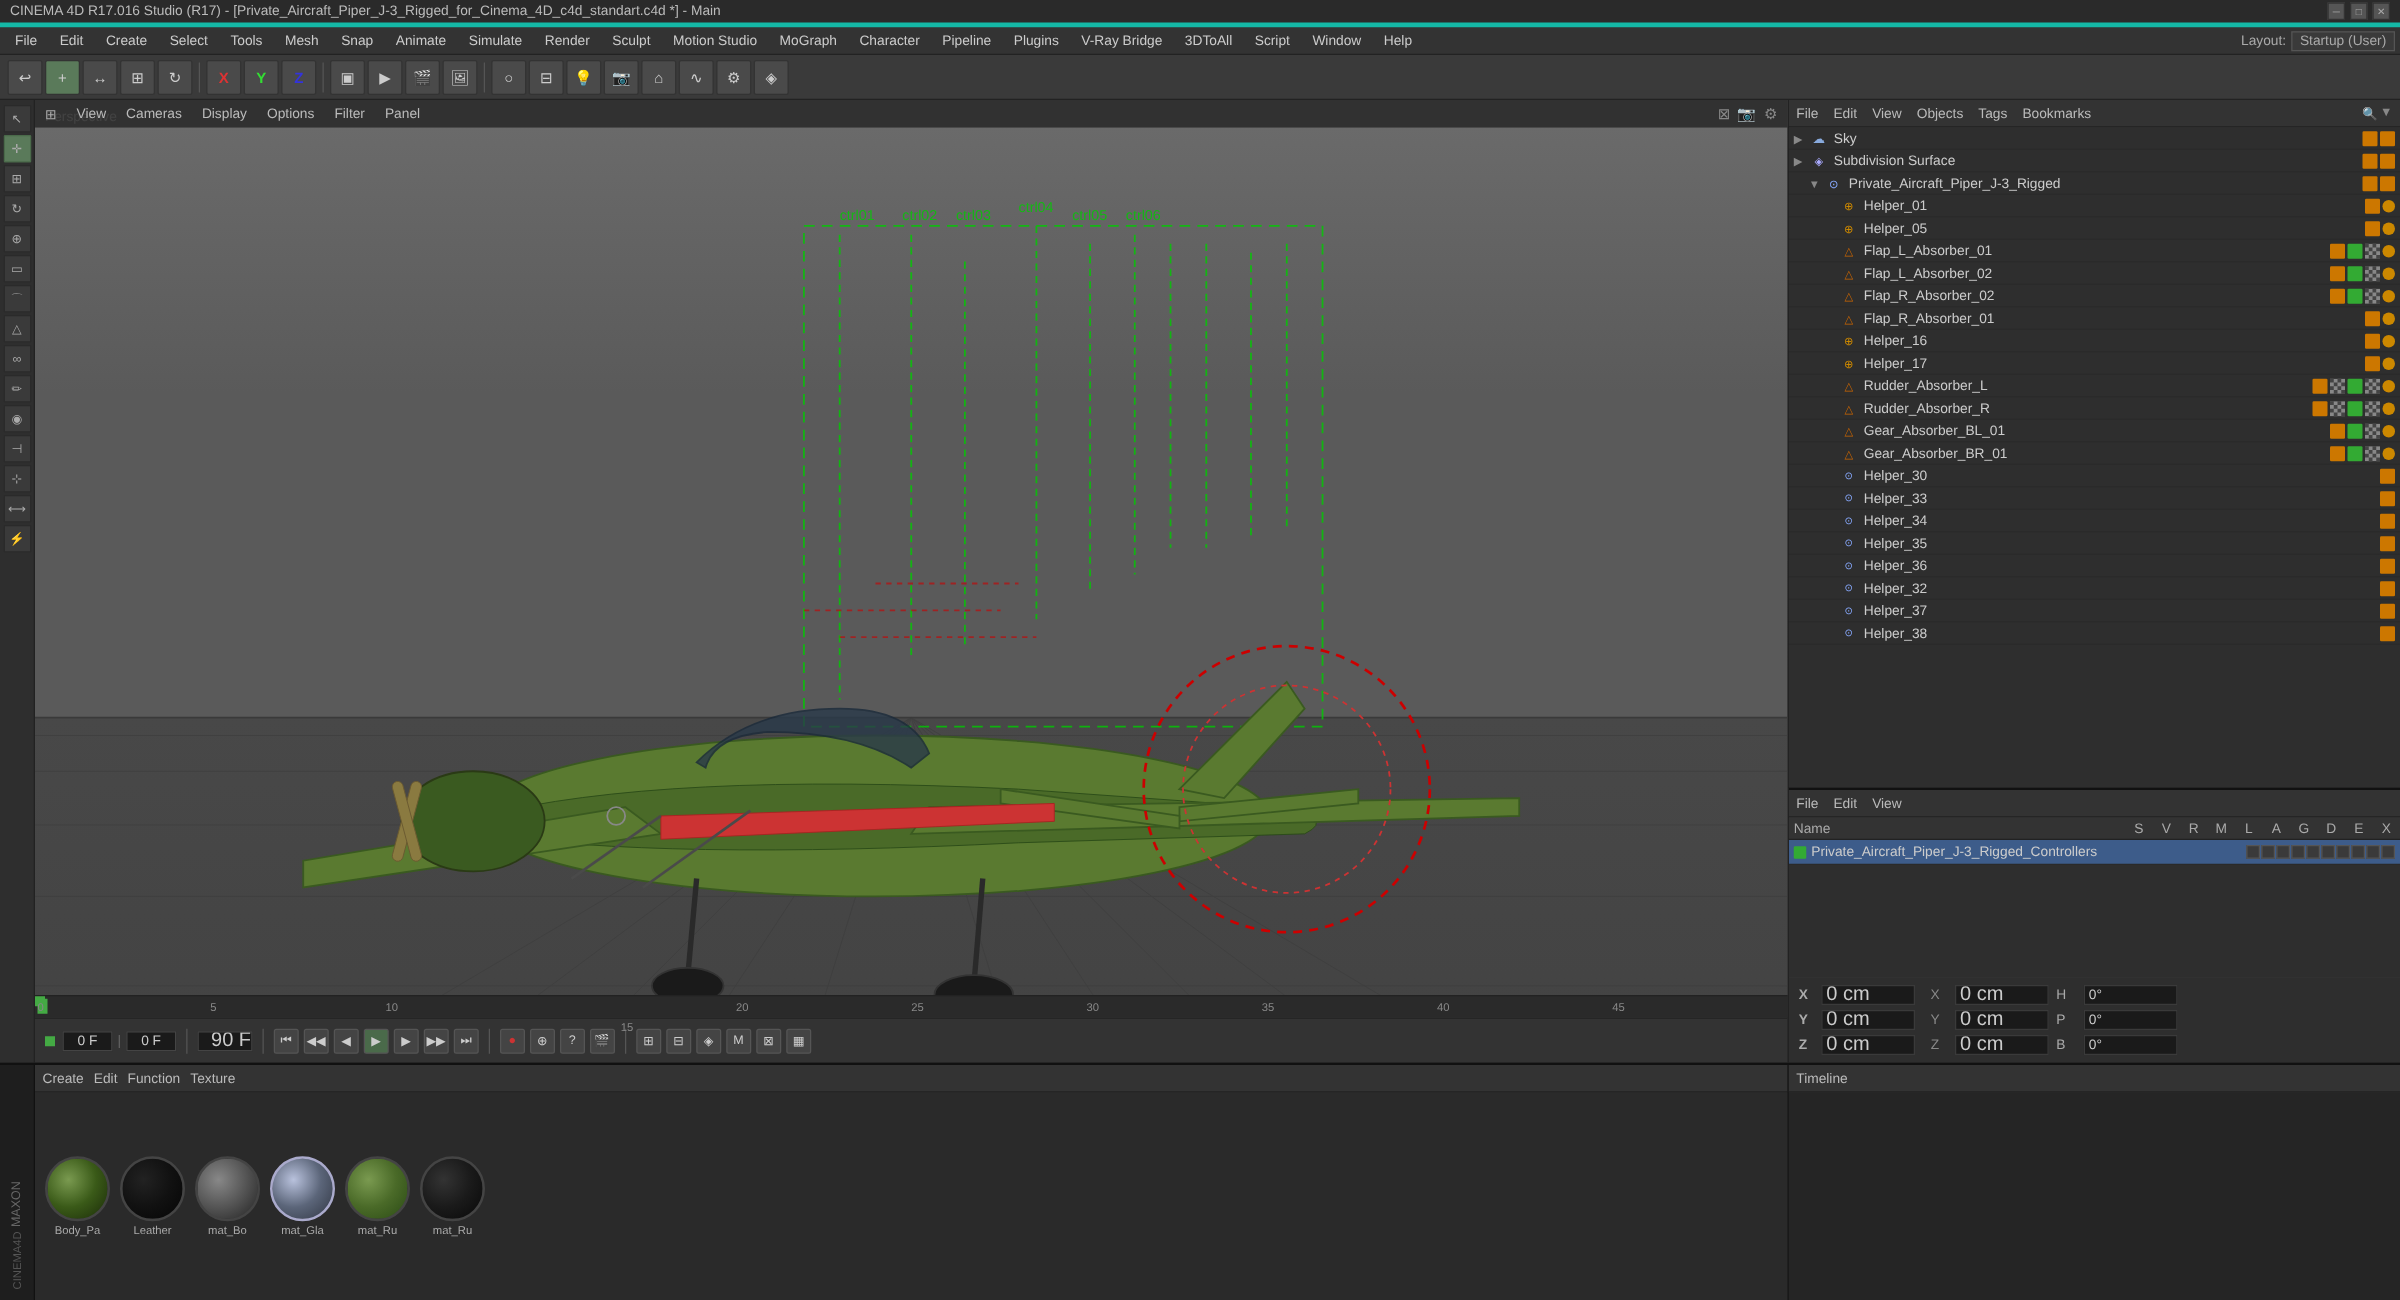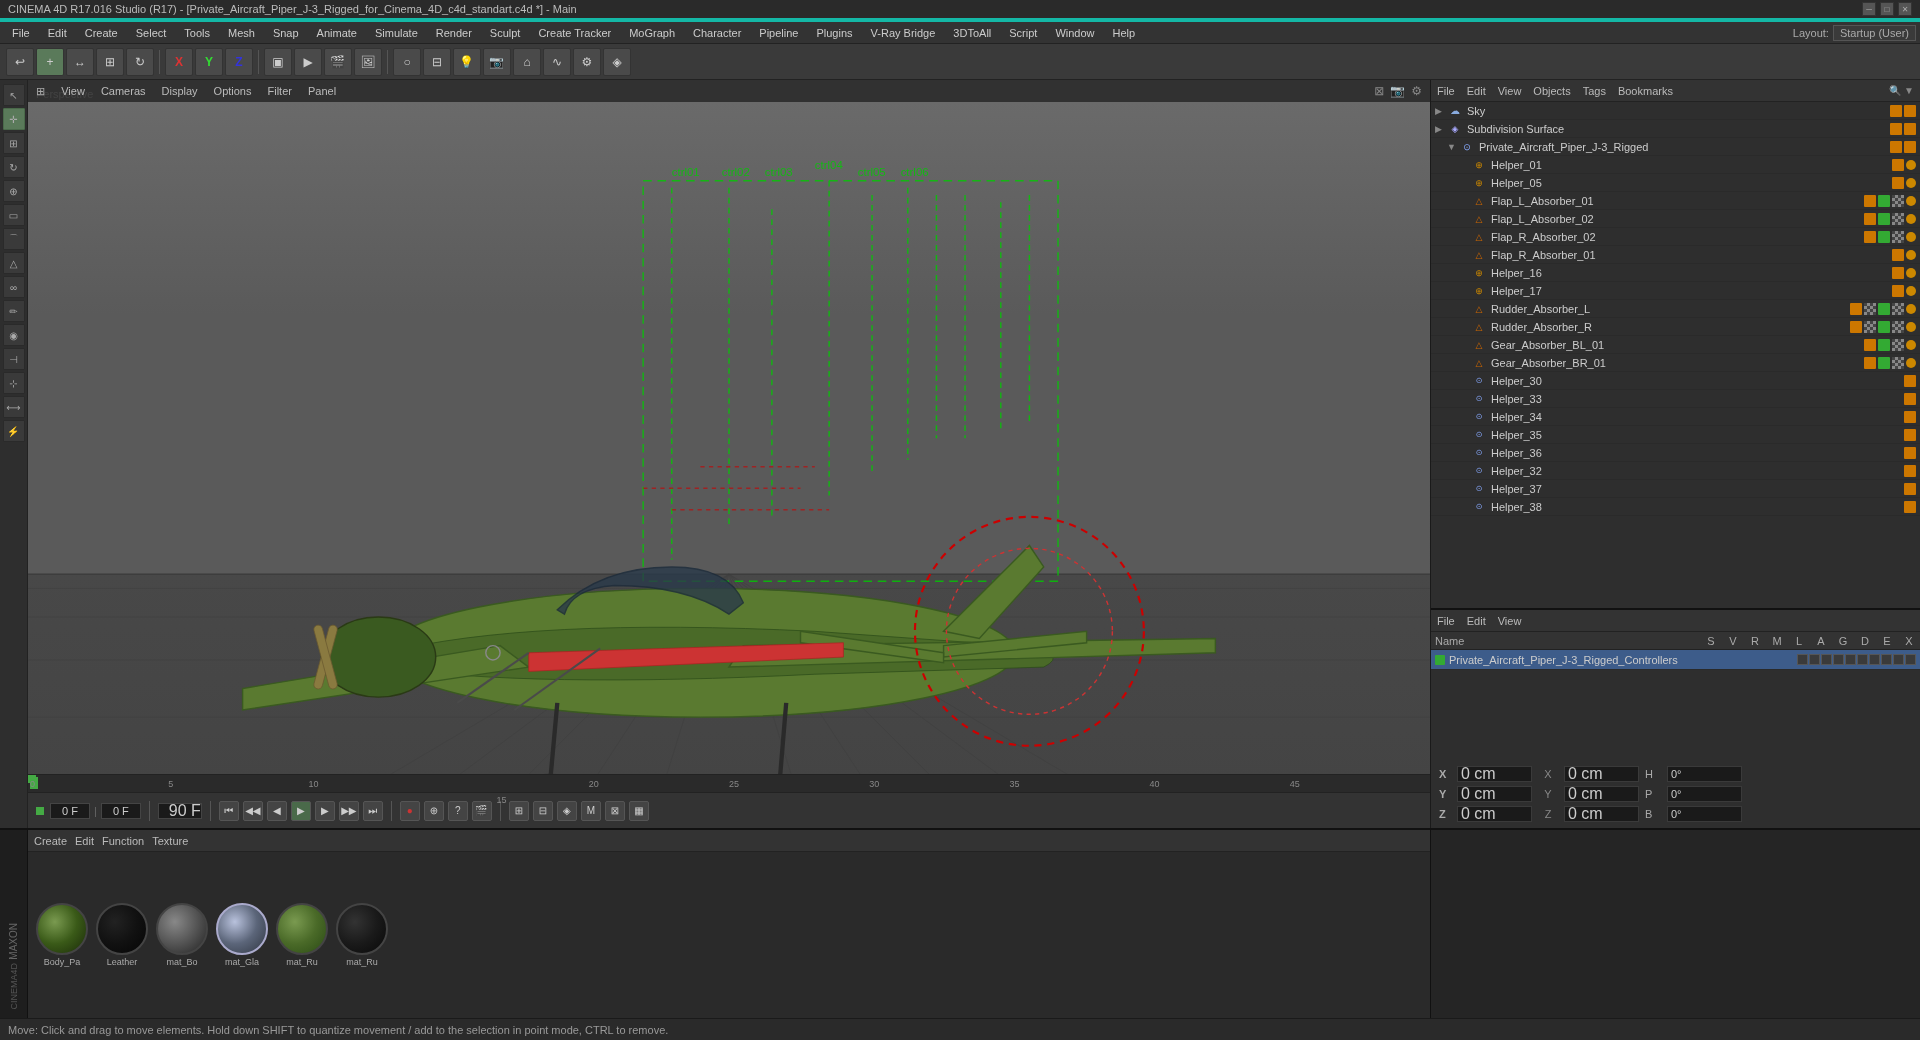--- a/index.html
+++ b/index.html
@@ -467,21 +467,21 @@
     <span class="menu-item">Edit</span>
     <span class="menu-item">Create</span>
     <span class="menu-item">Select</span>
     <span class="menu-item">Tools</span>
     <span class="menu-item">Mesh</span>
     <span class="menu-item">Snap</span>
     <span class="menu-item">Animate</span>
     <span class="menu-item">Simulate</span>
     <span class="menu-item">Render</span>
     <span class="menu-item">Sculpt</span>
-    <span class="menu-item">Create Tracker</span>
+    <span class="menu-item">Motion Studio</span>
     <span class="menu-item">MoGraph</span>
     <span class="menu-item">Character</span>
     <span class="menu-item">Pipeline</span>
     <span class="menu-item">Plugins</span>
     <span class="menu-item">V-Ray Bridge</span>
     <span class="menu-item">3DToAll</span>
     <span class="menu-item">Script</span>
     <span class="menu-item">Window</span>
     <span class="menu-item">Help</span>
     <div id="layout-indicator">
@@ -1155,24 +1155,24 @@
         <div class="material-item">
           <div class="material-ball" style="background:radial-gradient(circle at 35% 35%, #333, #1a1a1a, #080808);">
           </div>
           <span class="material-name">mat_Ru</span>
         </div>
 
       </div>
     </div>
 
     <div id="timeline-section" style="background:#2a2a2a;display:flex;flex-direction:column;">
+      <div id="tl-header">
+        <span style="color:#bbb;font-size:11px;">Timeline</span>
+      </div>
       <div id="tl-content" style="flex:1;background:#252525;">
         
       </div>
     </div>
 
   </div>
 
-  <div id="status-bar">
-    <span>Move: Click and drag to move elements. Hold down SHIFT to quantize movement / add to the selection in point mode, CTRL to remove.</span>
-  </div>
 
 </div>
 
 </body></html>

